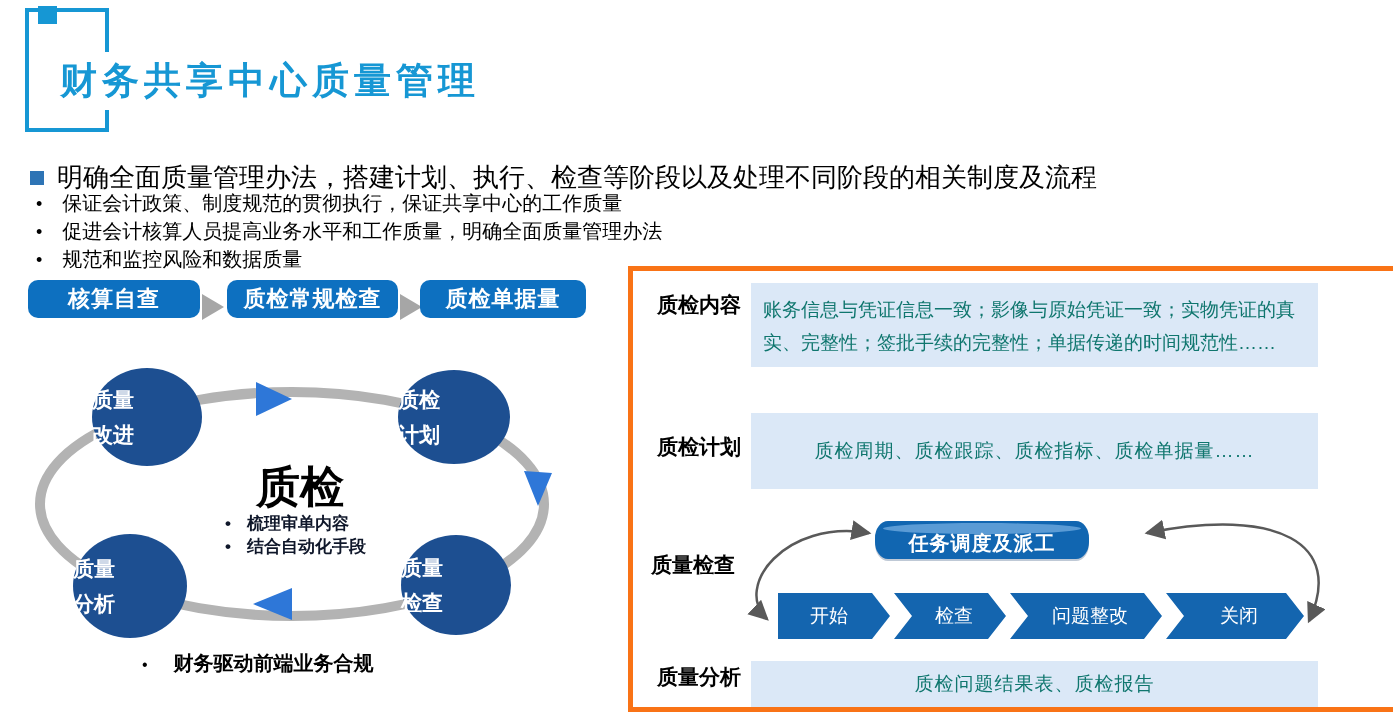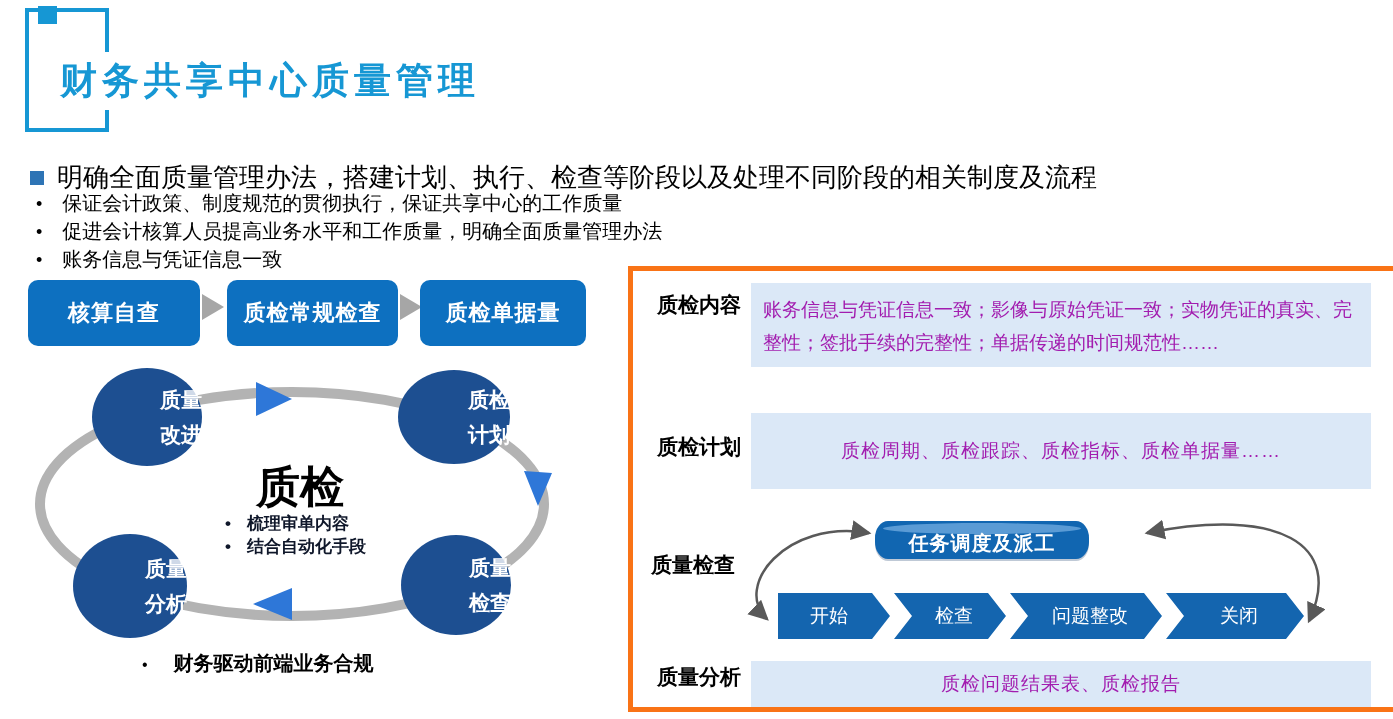--- a/index.html
+++ b/index.html
@@ -15,51 +15,51 @@
 
   
   .intro-main { position:absolute; left:30px; top:160px; font-size:26px; color:#000; white-space:nowrap;
                 display:flex; align-items:center; }
   .intro-main .sq { display:inline-block; width:14px; height:14px; background:#2e74b5; margin-right:13px; flex:0 0 auto; }
   .intro-sub { position:absolute; left:36px; font-size:20px; color:#000; white-space:nowrap; }
   .intro-sub::before { content:"•"; margin-right:20px; font-size:18px; }
   .sub0 { top:190px; } .sub1 { top:218px; } .sub2 { top:246px; }
 
   
-  .flow-btn { position:absolute; top:280px; height:66px; background:#0d70c0; border-radius:10px;
+  .flow-btn { position:absolute; top:280px; height:38px; background:#0d70c0; border-radius:10px;
               color:#fff; font-size:22px; font-weight:bold; display:flex; align-items:center; justify-content:center;
               letter-spacing:1px; }
   .fb0 { left:28px; width:172px; } .fb1 { left:227px; width:171px; } .fb2 { left:420px; width:166px; }
   .tri-right { position:absolute; top:294px; width:0; height:0;
                border-top:13px solid transparent; border-bottom:13px solid transparent; border-left:22px solid #a6a6a6; }
   .ta0 { left:202px; } .ta1 { left:400px; }
 
   
   .cycle { position:absolute; left:20px; top:352px; width:560px; height:312px; }
   .cycle svg { position:absolute; left:0; top:0; }
   .cnode { position:absolute; border-radius:50%; background:#1d4f91; color:#fff; font-size:21px; font-weight:bold;
-           display:flex; flex-direction:column; align-items:flex-end; justify-content:center; gap:7px; text-align:center; }
+           display:flex; flex-direction:column; align-items:flex-start; justify-content:center; gap:7px; text-align:center; }
   .c0 { left:72px;  top:16px;  width:110px; height:98px; }
   .c1 { left:378px; top:18px;  width:112px; height:94px; }
   .c2 { left:381px; top:183px; width:110px; height:100px; }
   .c3 { left:53px;  top:182px; width:114px; height:104px; }
   .cycle-title { position:absolute; left:200px; top:106px; width:160px; text-align:center;
                  font-size:44px; font-weight:bold; color:#000; }
   .red-points { position:absolute; left:205px; top:160px; list-style:none; }
   .red-points li { color:#0f172a; font-size:17px; font-weight:bold; line-height:23px; white-space:nowrap; }
   .red-points li::before { content:"•"; margin-right:16px; }
   .footnotes { position:absolute; left:142px; top:650px; list-style:none; }
   .footnotes li { color:#000; font-size:20px; font-weight:bold; line-height:26px; white-space:nowrap; }
   .footnotes li::before { content:"•"; font-weight:normal; font-size:16px; margin-right:26px; }
 
   
   .panel { position:absolute; left:628px; top:266px; width:770px; height:446px; background:#fff; border:5px solid #f97316; }
   .plabel { position:absolute; font-size:21px; font-weight:bold; color:#000; white-space:nowrap; }
   .pl0 { left:24px; top:20px; } .pl1 { left:24px; top:162px; } .pl2 { left:18px; top:280px; } .pl3 { left:24px; top:392px; }
-  .pbox { position:absolute; left:118px; width:620px; background:#dbe8f7; color:#a21caf; font-size:19px; }
+  .pbox { position:absolute; left:118px; width:567px; background:#dbe8f7; color:#0f766e; font-size:19px; }
   .pb0 { top:12px; height:84px; padding:10px 12px; line-height:1.75; }
   .pb1 { top:142px; height:76px; display:flex; align-items:center; justify-content:center; letter-spacing:1px; }
   .pb3 { top:390px; height:46px; display:flex; align-items:center; justify-content:center; letter-spacing:1px; }
 
   
   .cylinder { position:absolute; left:242px; top:250px; width:214px; height:38px; background:#1166b1;
               border-radius:13px / 17px; box-shadow:0 2px 0 rgba(0,40,90,.25); }
   .cylinder::before { content:""; position:absolute; left:8px; right:8px; top:2px; height:11px;
                       background:#5a9bd5; border-radius:50%; }
   .cylinder .cyl-label { position:absolute; left:0; right:0; top:9px; text-align:center;
@@ -84,21 +84,21 @@
   <div class="deco-outline"></div>
   <div class="deco-fill"></div>
   <h1 class="page-title">财务共享中心质量管理</h1>
 
   <div class="intro-main">
     <span class="sq"></span>
     <span>明确全面质量管理办法，搭建计划、执行、检查等阶段以及处理不同阶段的相关制度及流程</span>
   </div>
   <div class="intro-sub sub0">保证会计政策、制度规范的贯彻执行，保证共享中心的工作质量</div>
   <div class="intro-sub sub1">促进会计核算人员提高业务水平和工作质量，明确全面质量管理办法</div>
-  <div class="intro-sub sub2">账务信息与凭证信息一致</div>
+  <div class="intro-sub sub2">规范和监控风险和数据质量</div>
 
   <div class="flow-btn fb0">核算自查</div>
   <div class="tri-right ta0"></div>
   <div class="flow-btn fb1">质检常规检查</div>
   <div class="tri-right ta1"></div>
   <div class="flow-btn fb2">质检单据量</div>
 
   <div class="cycle">
     <svg width="560" height="312" viewBox="0 0 560 312">
       <ellipse cx="272" cy="152" rx="252" ry="112" fill="none" stroke="#b3b3b3" stroke-width="10"></ellipse>

